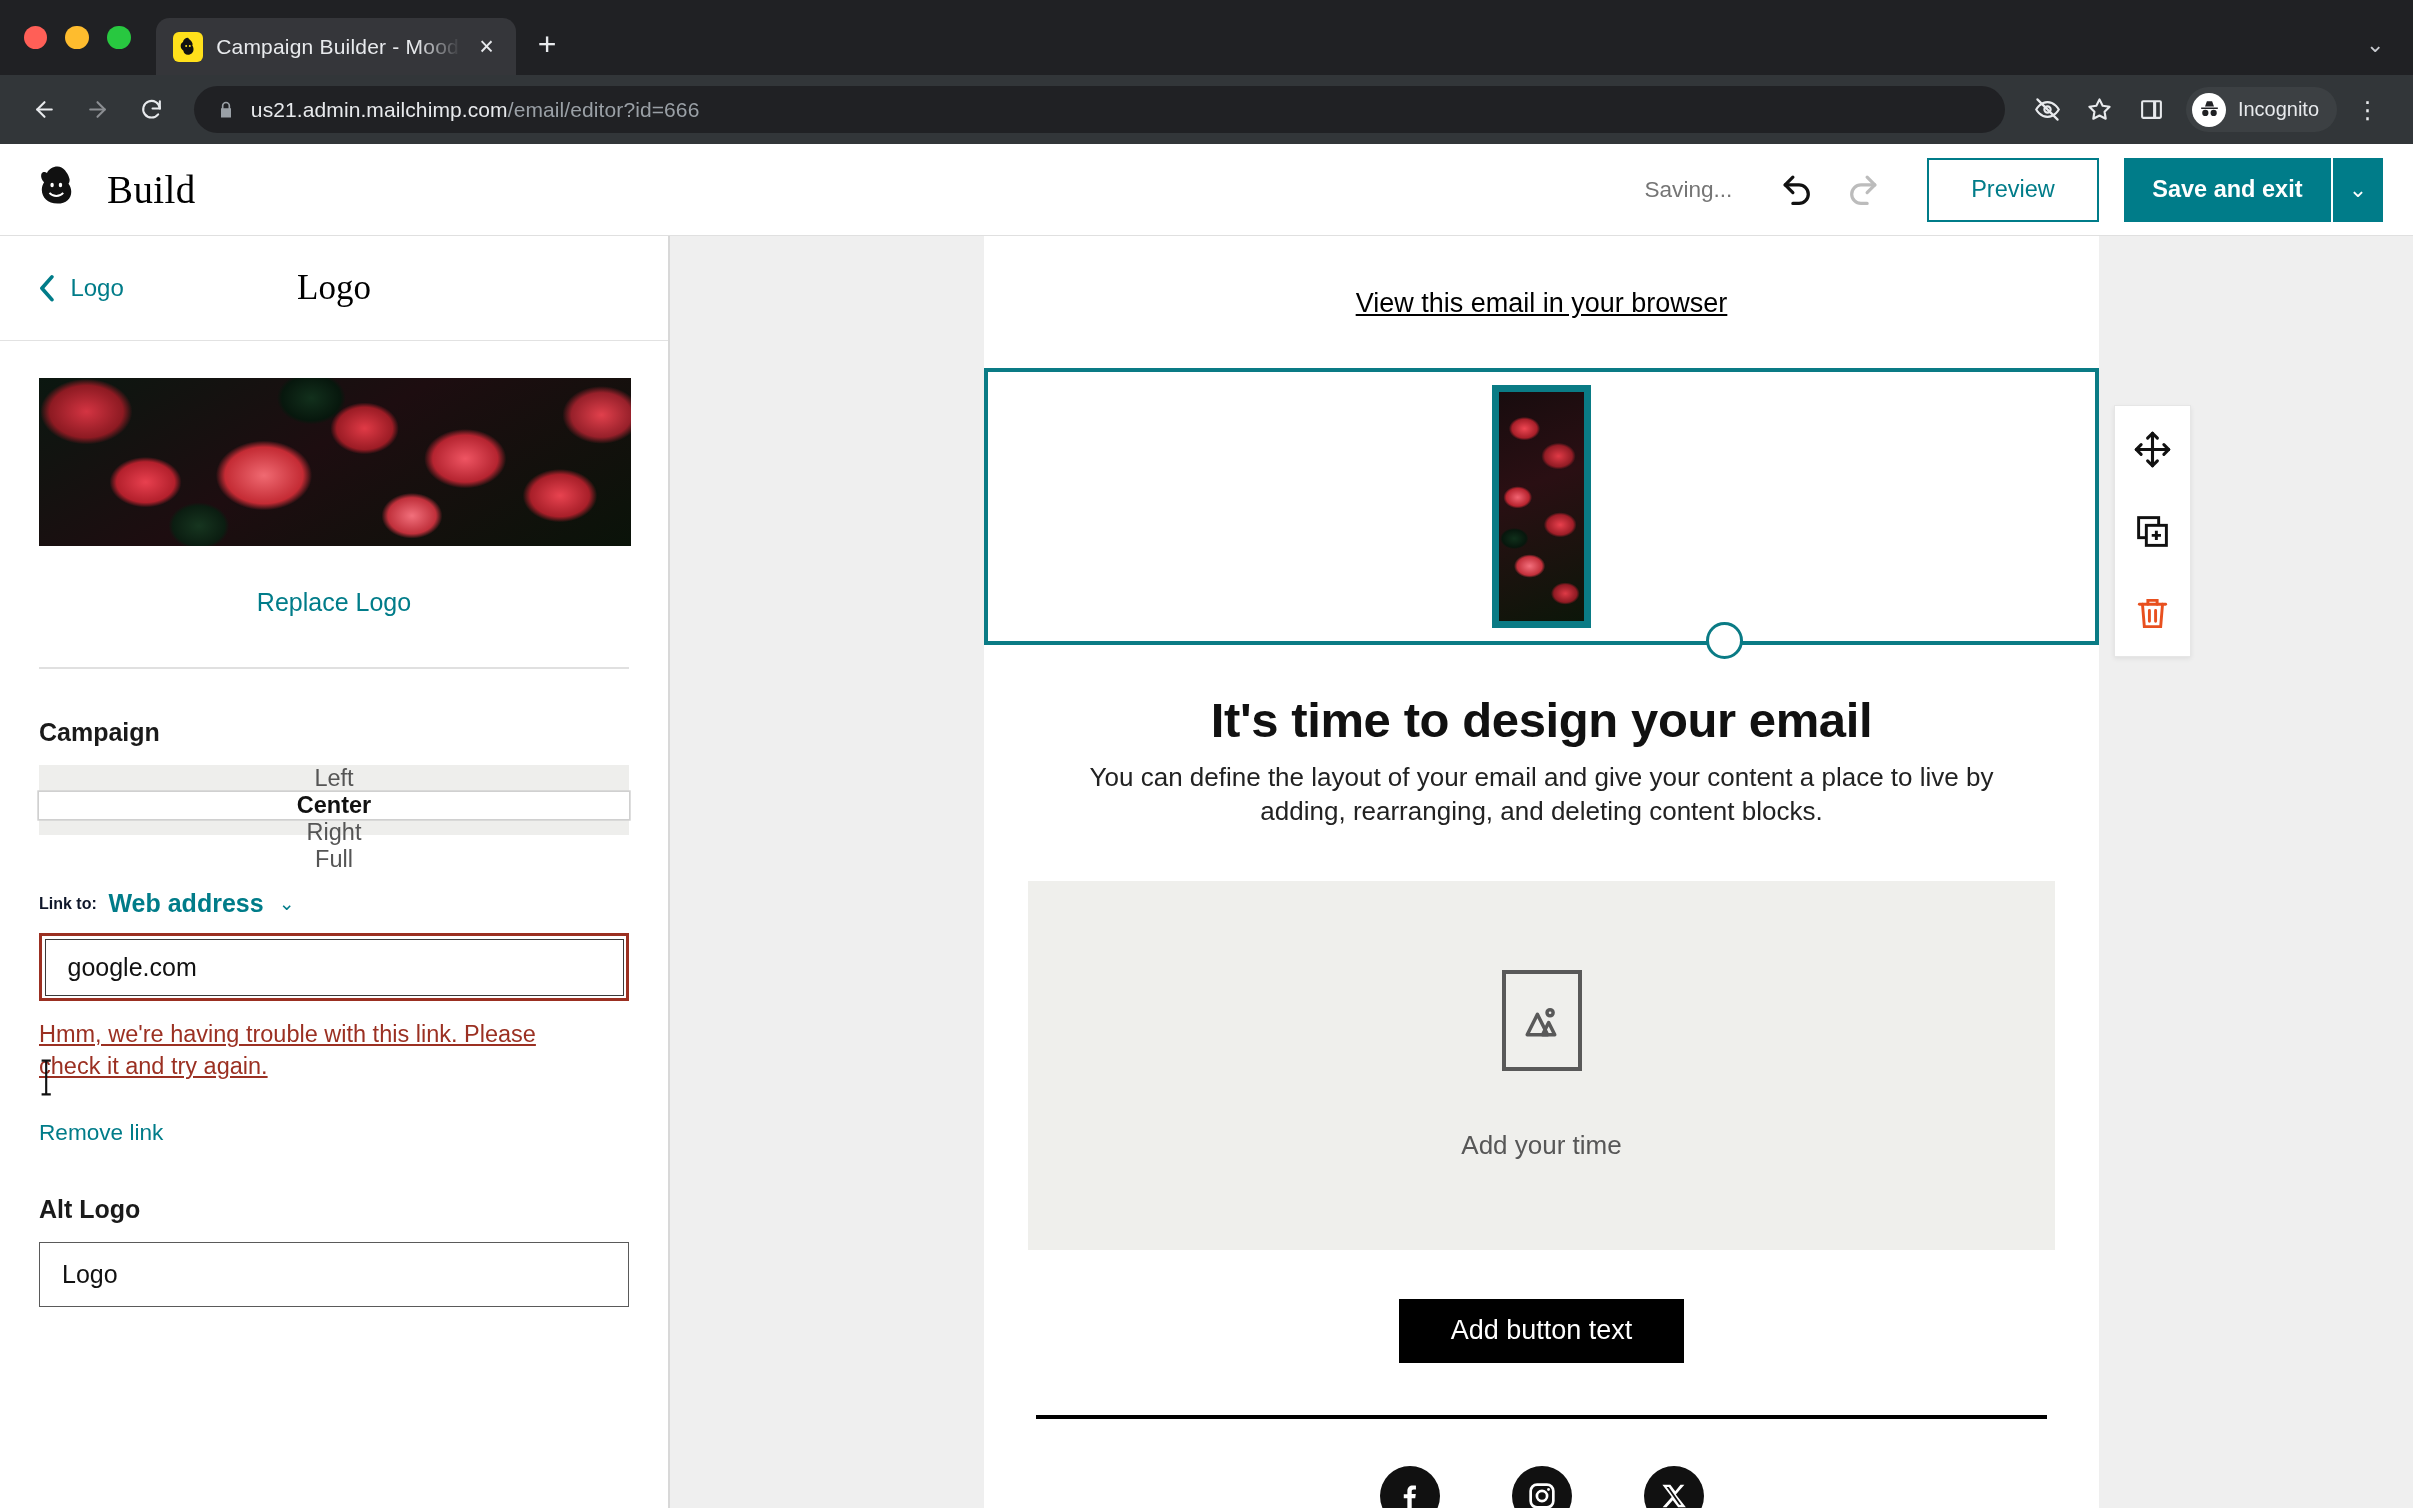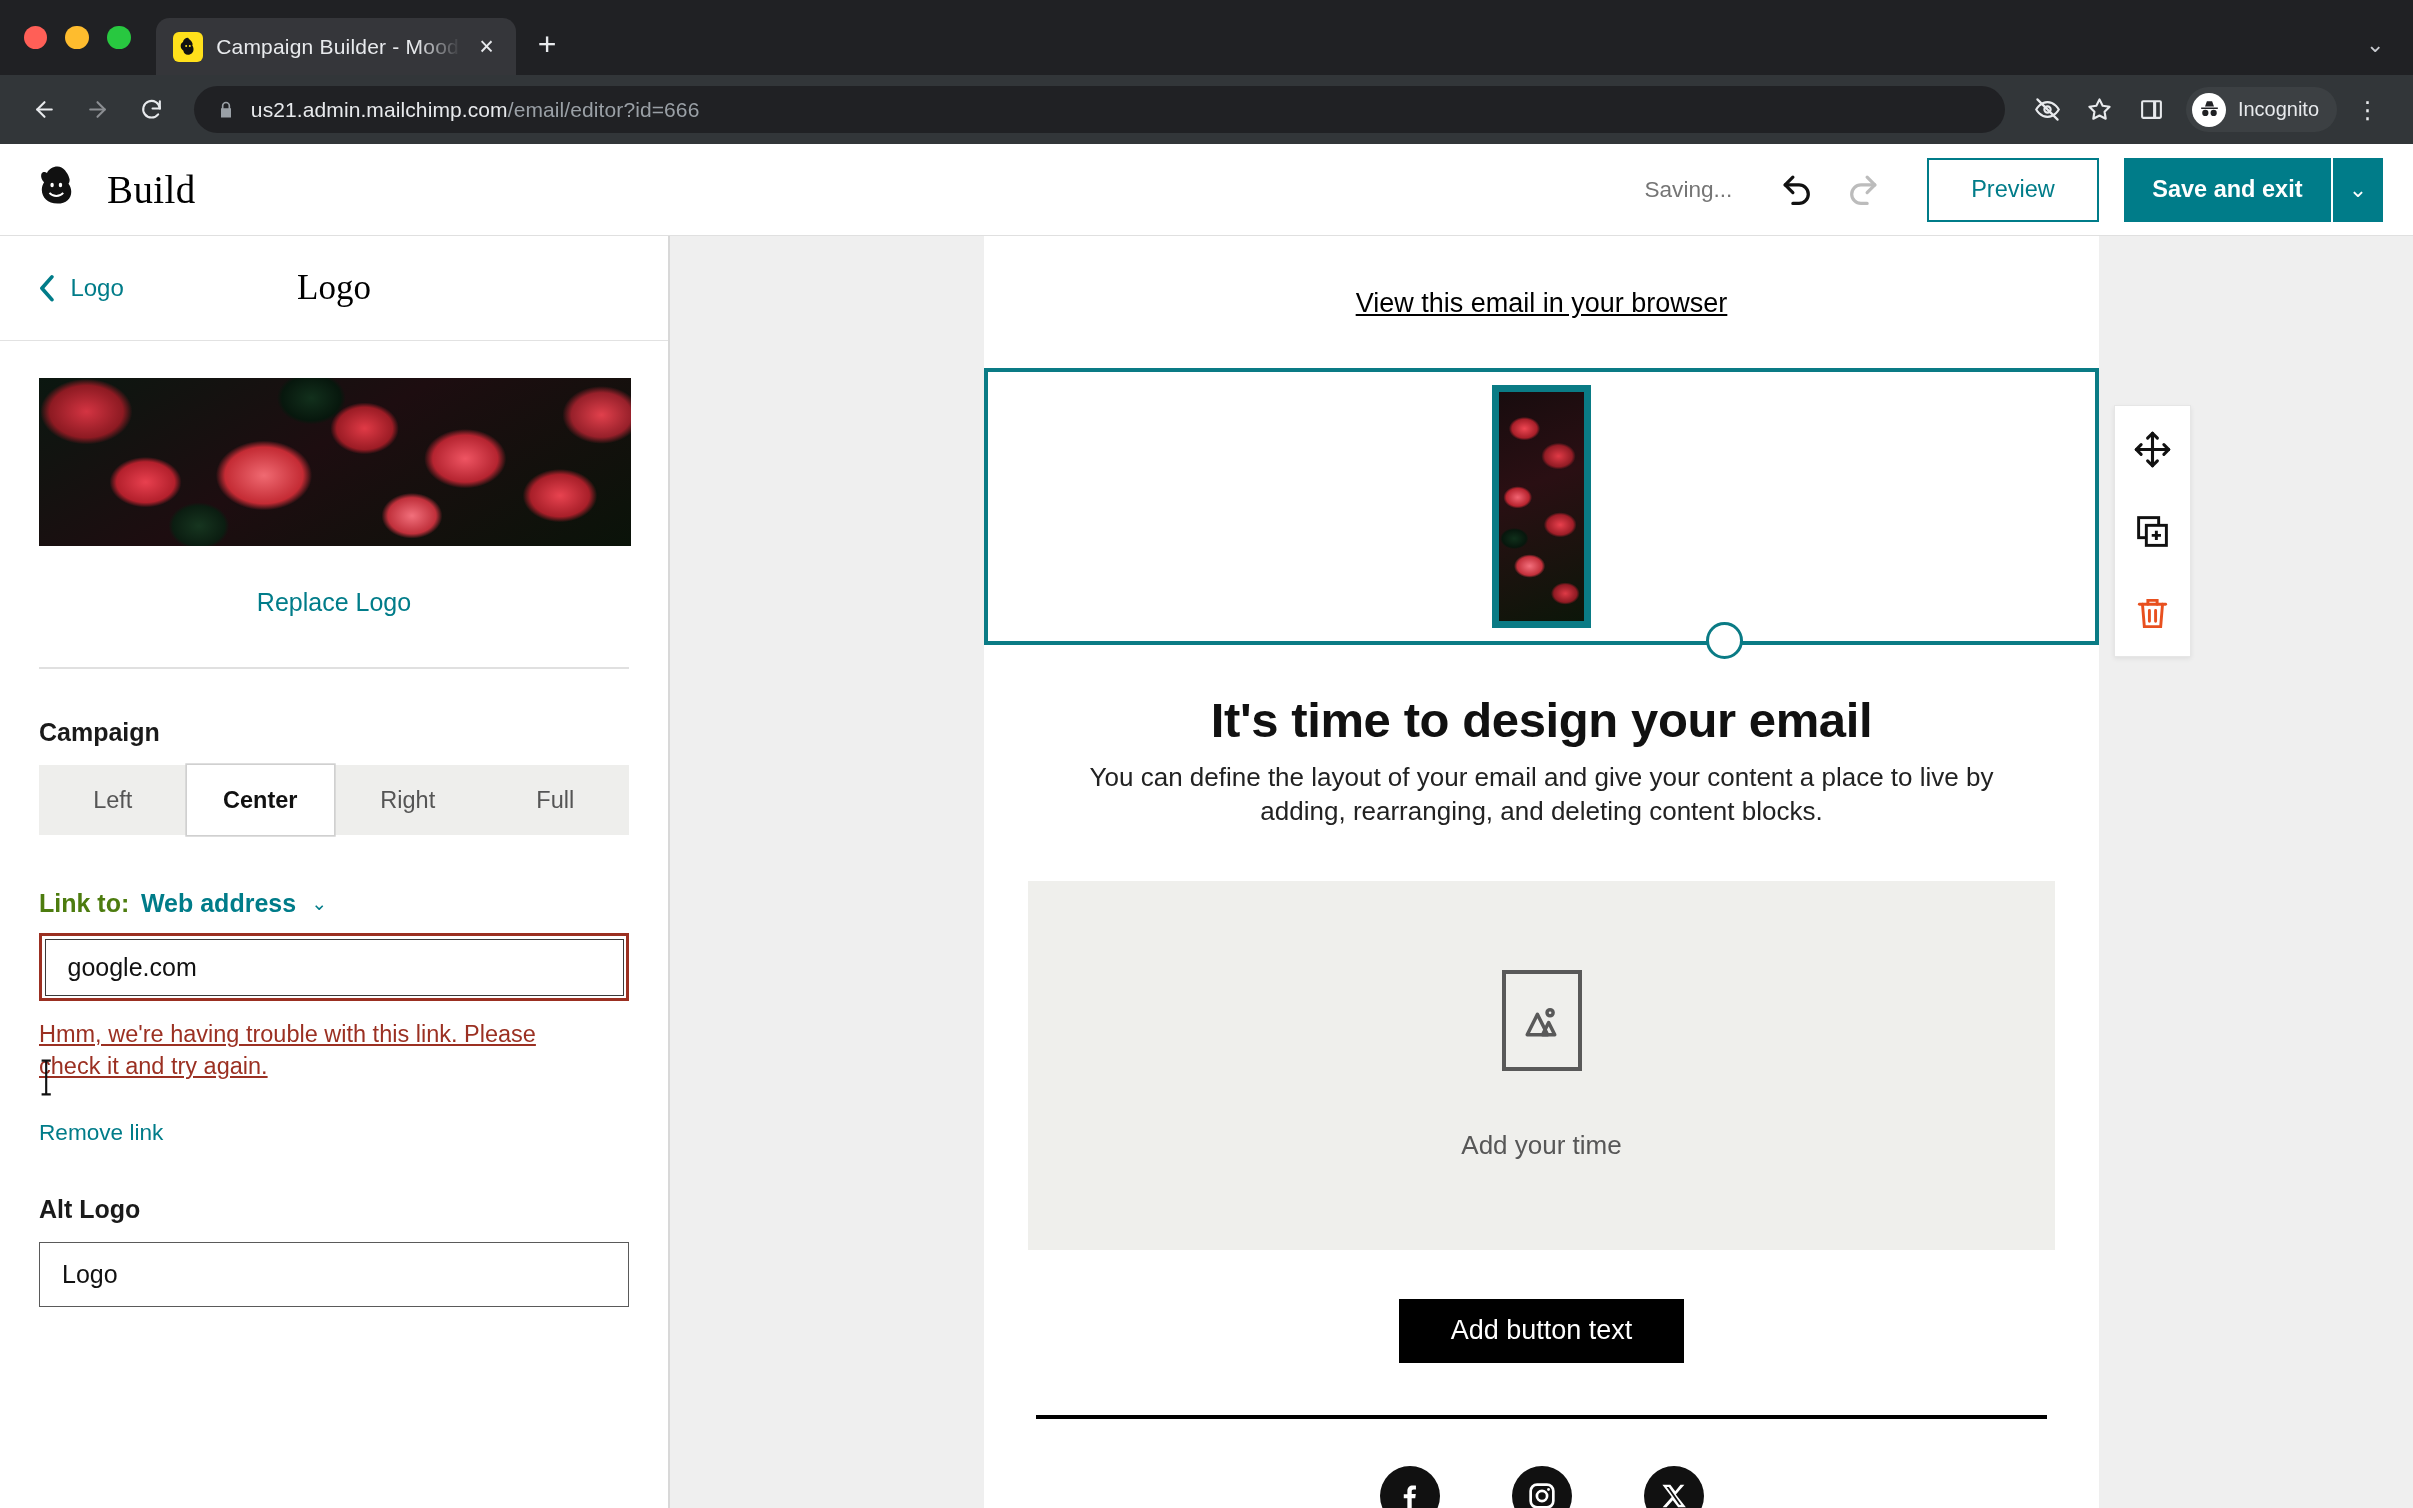--- a/index.html
+++ b/index.html
@@ -120,33 +120,33 @@
   .logo-preview {
     width: 592px; height: 168px; background-size: cover; background-position: center;
     background-color: #1a1410;
   }
   .replace-link { text-align: center; color: #007c89; font-size: 25px; margin-top: 42px; }
   .divider { height: 1.7px; background: #e0e0e0; margin: 50px 0 0 0; }
 
   .field-label { font-size: 25px; font-weight: bold; color: #1a1a1a; margin-top: 49px; }
 
   .segmented {
-    display: flex; background: #eeeeec; height: 70px; margin-top: 18.4px; padding: 0;
+    display: flex; background: #eeeeec; height: 70px; margin-top: 18.4px; padding: 0; flex-direction: column;
   }
   .seg {
     flex: 1; display: flex; align-items: center; justify-content: center;
     font-size: 23.5px; color: #555; position: relative;
   }
   .seg.active {
     background: #fff; color: #111; font-weight: bold;
     box-shadow: 0 0 0 1.7px #d0d0d0;
   }
 
   .linkto-row { display: flex; align-items: center; gap: 11.7px; margin-top: 54px; }
-  .linkto-label { font-size: 25px; font-weight: bold; color: #4d7c0f; }
+  .linkto-label { font-size: 16px; font-weight: bold; color: #0f172a; }
   .linkto-value { font-size: 25px; font-weight: bold; color: #007c89; }
   .linkto-caret { color: #007c89; font-size: 19px; margin-left: 3.4px; }
 
   .input-error-wrap { margin-top: 15px; border: 3.4px solid #9b3022; padding: 2.5px; }
   .text-input {
     width: 100%; height: 57px; border: 1.7px solid #3a3a3a; background: #fff;
     font-size: 25px; padding: 0 22px; color: #111; font-family: "Liberation Sans", sans-serif;
     display: flex; align-items: center;
   }
   .error-msg { color: #9b3022; font-size: 23.5px; line-height: 1.35; margin-top: 18.4px; max-width: 553px; text-decoration: underline; }

